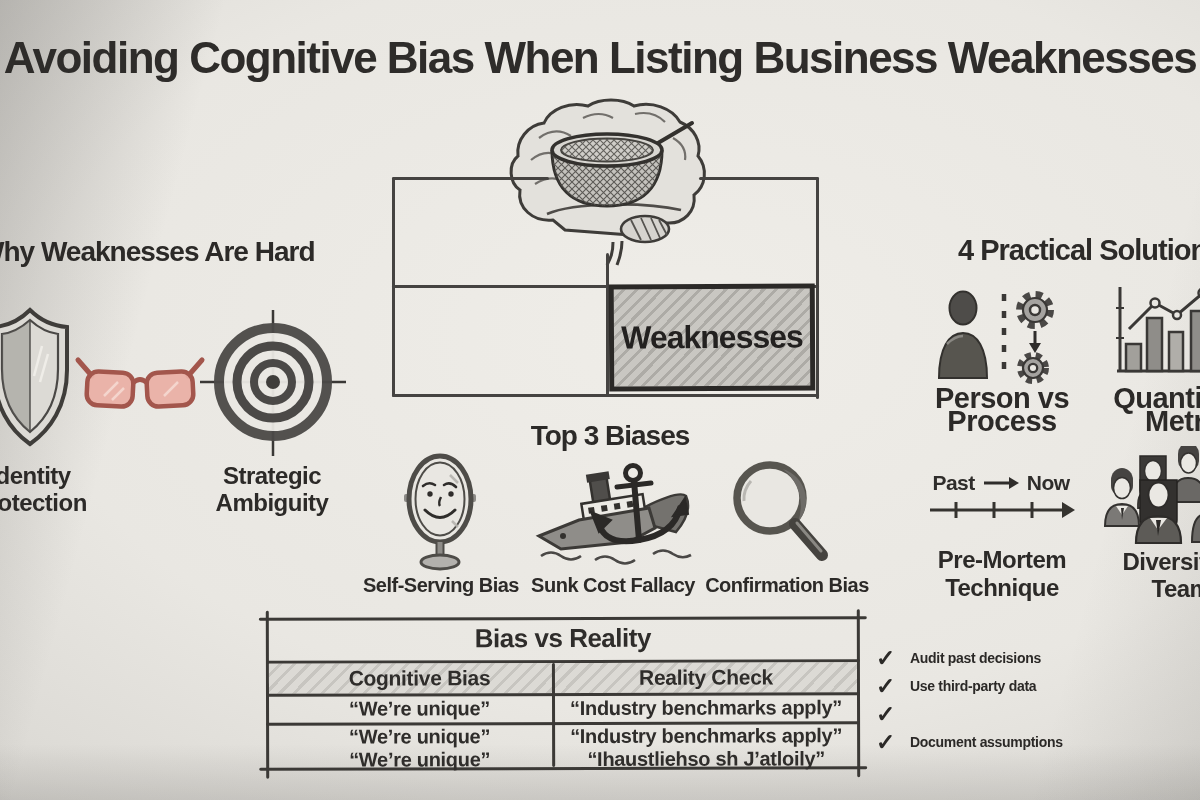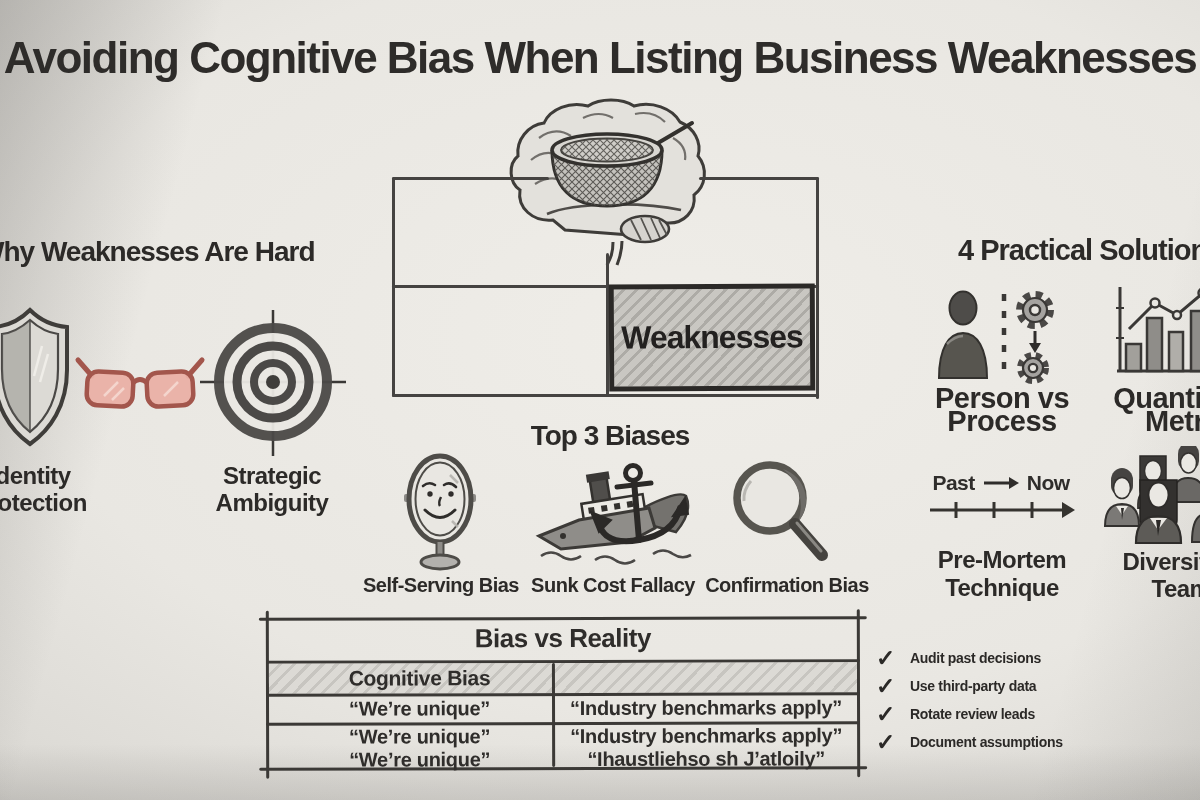--- a/index.html
+++ b/index.html
@@ -267,20 +267,21 @@
 
   <div class="abs ctable">
     <div class="tline" style="left:0;    top:-7px;  width:3px;   height:168px;"></div>
     <div class="tline" style="left:591px;top:-7px;  width:3px;   height:168px;"></div>
     <div class="tline" style="left:-7px; top:0;     width:608px; height:3px;"></div>
     <div class="tline" style="left:-7px; top:150px; width:608px; height:3px;"></div>
     <div class="ttitle">Bias vs Reality</div>
     <div class="tline" style="left:0; top:43px; width:594px; height:3px;"></div>
     <div class="thead-bg"></div>
     <div class="tcell l thead-txt">Cognitive Bias</div>
+    <div class="tcell r thead-txt">Reality Check</div>
     <div class="tline" style="left:0; top:76px; width:594px; height:2.5px;"></div>
     <div class="tcell l trow1">“We’re unique”</div>
     <div class="tcell r trow1">“Industry benchmarks apply”</div>
     <div class="tline" style="left:0; top:105px; width:594px; height:2.5px;"></div>
     <div class="tcell l trow2 prelines">“We’re unique”
 “We’re unique”</div>
     <div class="tcell r trow2 prelines">“Industry benchmarks apply”
 “Ihaustliehso sh J’atloily”</div>
     <div class="tline" style="left:286px; top:46px; width:3px; height:104px;"></div>
   </div>
@@ -289,21 +290,20 @@
     <div class="checkrow">
       <span class="checkmark">✓</span>
       <span class="checktext">Audit past decisions</span>
     </div>
     <div class="checkrow">
       <span class="checkmark">✓</span>
       <span class="checktext">Use third-party data</span>
     </div>
     <div class="checkrow">
       <span class="checkmark">✓</span>
-      <span class="checktext">Rotate review leads</span>
     </div>
     <div class="checkrow">
       <span class="checkmark">✓</span>
       <span class="checktext">Document assumptions</span>
     </div>
   </div>
 
 </div>
 
 </body></html>

